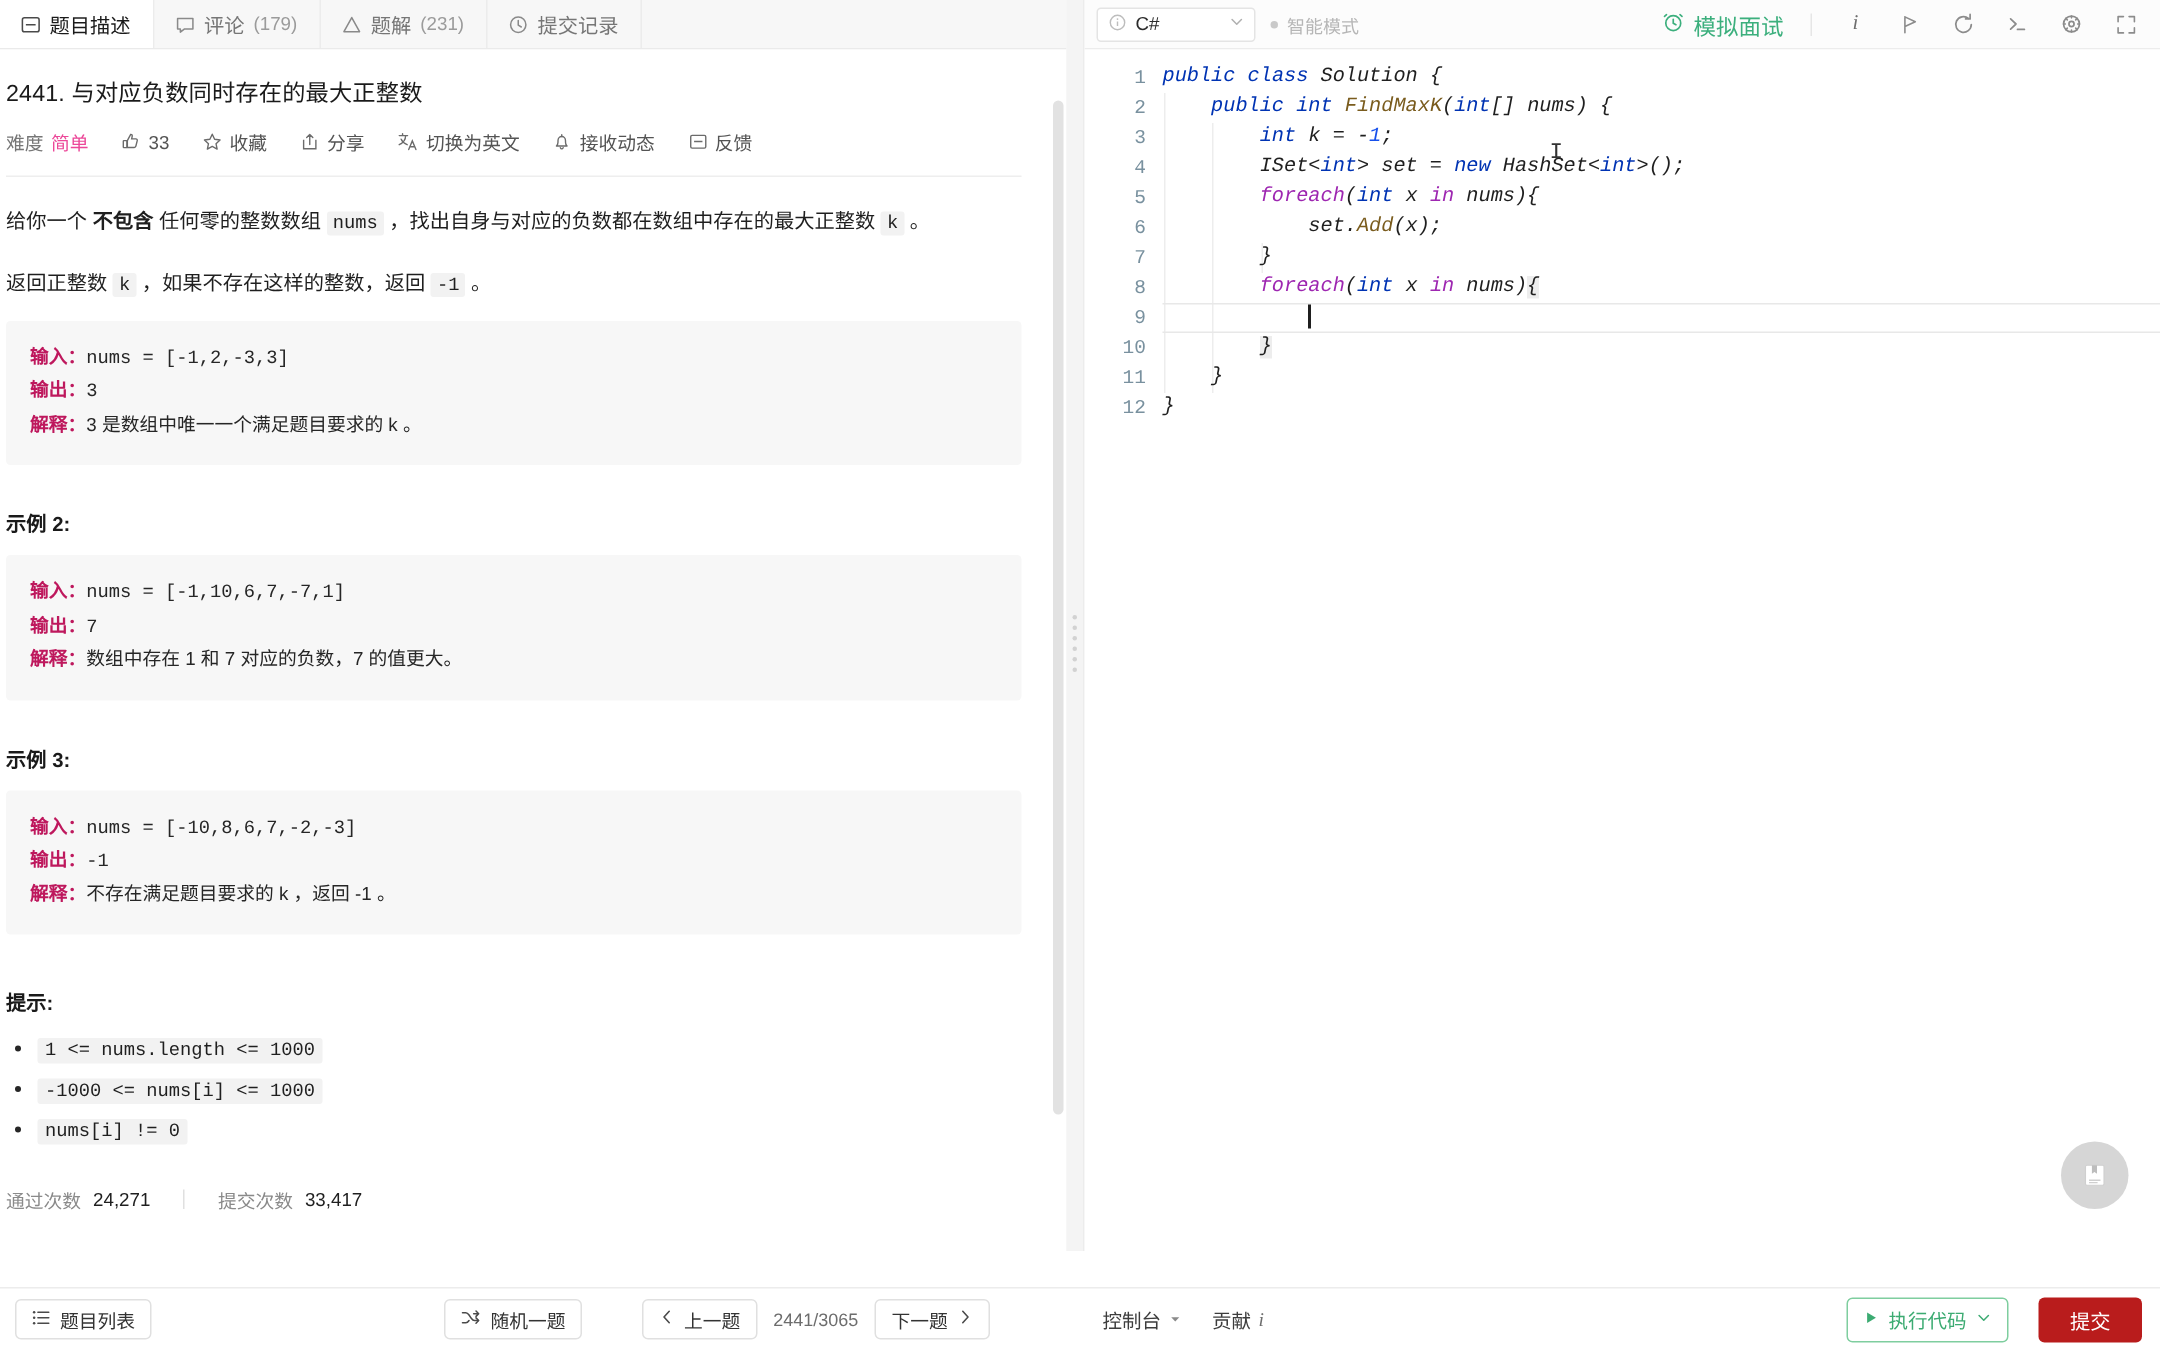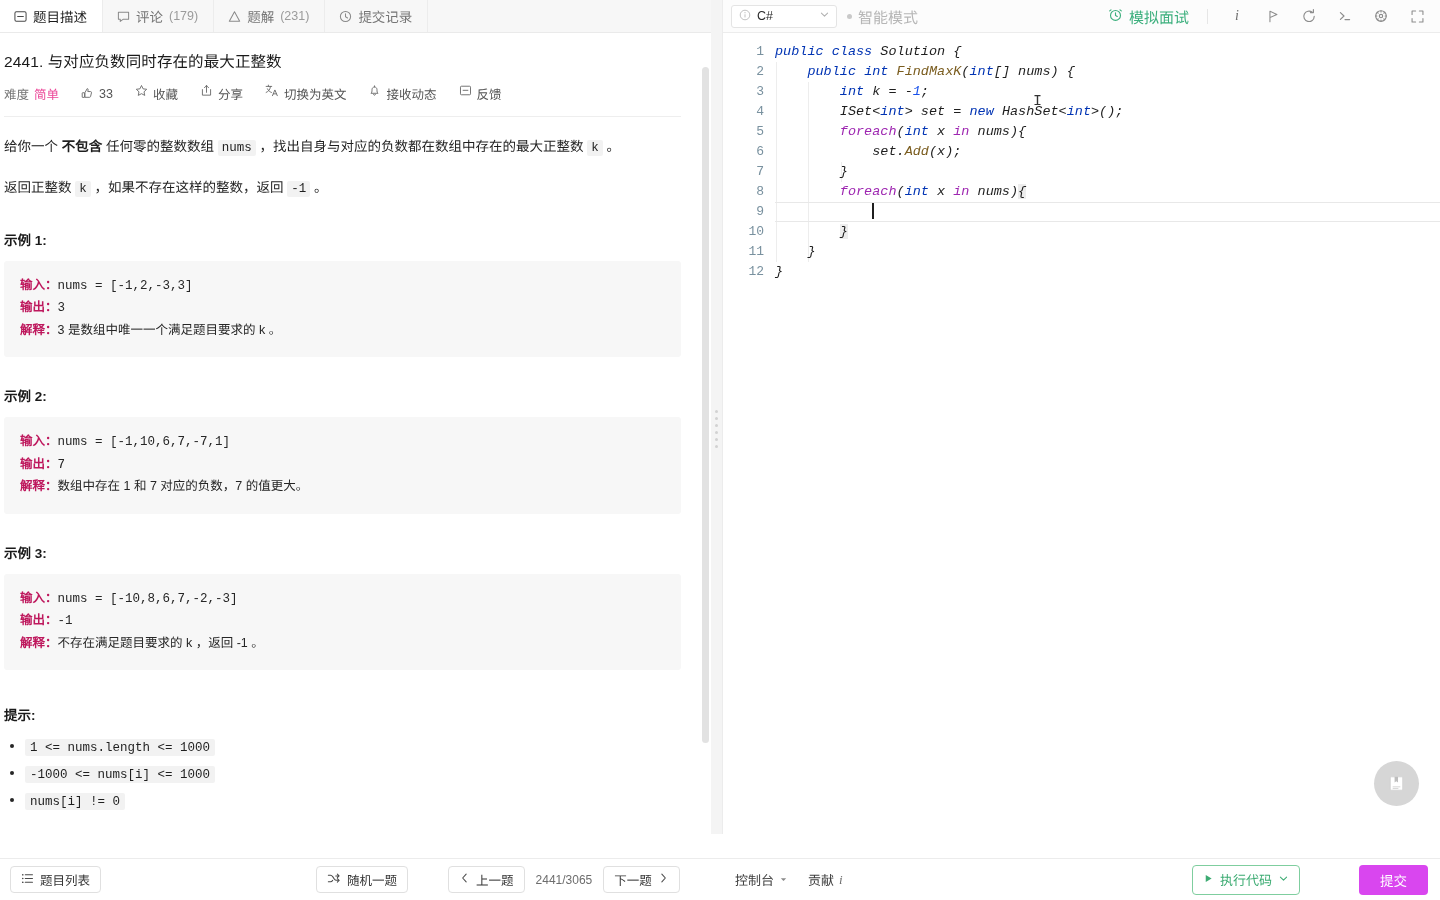--- a/index.html
+++ b/index.html
@@ -59,21 +59,21 @@
 
   .prob-title {
     font-size: 15.5px; font-weight: 500; color: #1a1a1a;
     margin: 16px 0 0 0; letter-spacing: .1px;
   }
   .meta-row {
     display: flex; align-items: center; gap: 0;
     margin-top: 13px; font-size: 12.5px; color: #545454;
     flex-wrap: nowrap;
   }
-  .meta-item { display: flex; gap: 5px; margin-right: 22px; white-space: nowrap; cursor: pointer; }
+  .meta-item { display: flex; align-items: center; gap: 5px; margin-right: 22px; white-space: nowrap; cursor: pointer; }
   .meta-item.plain { cursor: default; }
   .diff-easy { color: #ec4899; font-size: 12.5px; }
   .meta-label { color: #767676; }
   .meta-item svg { display: block; flex: 0 0 auto; }
 
   .hr { height: 1px; background: #eeeeee; margin: 13px 0 0 0; }
 
   .para { font-size: 13.5px; line-height: 1.75; color: #1f1f1f; margin: 18px 0 0 0; }
   .para.second { margin-top: 16px; }
   .b { font-weight: 700; }
@@ -138,21 +138,21 @@
     border-bottom: 1px solid #ececec;
     display: flex; align-items: center; padding: 0 10px 0 8px; gap: 10px;
   }
   .lang-select {
     display: flex; align-items: center; gap: 6px;
     border: 1px solid #e4e4e4; border-radius: 3px;
     height: 23px; padding: 0 6px 0 7px; min-width: 106px;
     background: #fff; cursor: pointer; font-size: 12.5px; color: #2b2b2b;
   }
   .lang-select .lname { flex: 1 1 auto; }
-  .smart-mode { display: flex; align-items: center; gap: 6px; font-size: 15px; color: #b6b6b6; cursor: pointer; }
+  .smart-mode { display: flex; align-items: center; gap: 6px; font-size: 12px; color: #b6b6b6; cursor: pointer; }
   .smart-dot { width: 5px; height: 5px; border-radius: 50%; background: #c9c9c9; display: block; }
   .topbar-spacer { flex: 1 1 auto; }
   .mock-btn { display: flex; align-items: center; gap: 6px; color: #3caf7d; font-size: 15px; cursor: pointer; margin-right: 6px; }
   .topbar-sep { width: 1px; height: 15px; background: #e6e6e6; margin: 0 6px 0 2px; }
   .ico-btn {
     width: 26px; height: 26px; display: flex; align-items: center; justify-content: center;
     color: #8c8c8c; cursor: pointer; border-radius: 3px;
   }
 
   .code-area { flex: 1 1 auto; position: relative; overflow: hidden; background: #fff; display: flex; }
@@ -203,42 +203,42 @@
     display: flex; align-items: center;
   }
   .bb-left { width: 711px; min-width: 711px; height: 42px; display: flex; align-items: center; position: relative; padding-left: 10px; }
   .bb-right { flex: 1 1 auto; height: 42px; display: flex; align-items: center; padding: 0 12px 0 24px; gap: 20px; }
   .btn-outline {
     display: flex; align-items: center; gap: 6px;
     border: 1px solid #e0e0e0; border-radius: 4px;
     height: 27px; padding: 0 10px; background: #fff;
     font-size: 12.5px; color: #333; cursor: pointer; white-space: nowrap;
   }
-  .bb-center { position: absolute; left: 316px; display: flex; align-items: center; gap: 0; }
+  .bb-center { position: absolute; left: 296px; display: flex; align-items: center; gap: 0; }
   .nav-group { display: flex; align-items: center; margin-left: 40px; }
   .nav-btn {
     display: flex; align-items: center; gap: 6px;
     border: 1px solid #e0e0e0; border-radius: 4px;
     height: 27px; padding: 0 10px; background: #fff;
     font-size: 12.5px; color: #333; cursor: pointer; white-space: nowrap;
   }
   .pager { font-size: 12px; color: #6d6d6d; padding: 0 11px; white-space: nowrap; }
   .console-btn { display: flex; align-items: center; gap: 5px; font-size: 13px; color: #3d3d3d; cursor: pointer; }
   .contrib-btn { display: flex; align-items: center; gap: 5px; font-size: 13px; color: #3d3d3d; cursor: pointer; }
   .bb-spacer { flex: 1 1 auto; }
   .run-btn {
     display: flex; align-items: center; gap: 6px;
     border: 1px solid #7fce9f; border-radius: 4px;
     height: 30px; padding: 0 10px; background: #fff;
     font-size: 13px; color: #3cab72; cursor: pointer; white-space: nowrap;
   }
   .submit-btn {
     display: flex; align-items: center; 
     border-radius: 4px; height: 30px; padding: 0 21px;
-    background: #d946ef; color: #fff; font-size: 13.5px; cursor: pointer; margin-left: 39px;
+    background: #b91c1c; color: #fff; font-size: 13.5px; cursor: pointer;
   }
   .ital { font-style: italic; font-family: "Liberation Serif", serif; }
 </style>
 </head>
 <body>
 
 <div class="app">
 
   <div class="split">
 
@@ -347,21 +347,20 @@
               <span>反馈</span>
             </div>
           </div>
 
           <div class="hr"></div>
 
           <p class="para"><span>给你一个 </span><span class="b">不包含</span><span> 任何零的整数数组 </span><code class="inl">nums</code><span> ，找出自身与对应的负数都在数组中存在的最大正整数 </span><code class="inl">k</code><span> 。</span></p>
 
           <p class="para second"><span>返回正整数 </span><code class="inl">k</code><span> ，如果不存在这样的整数，返回 </span><code class="inl">-1</code><span> 。</span></p>
 
-          <div class="ex-head">示例 1:</div>
           <div class="ex-box">
             <div><span class="lbl">输入：</span><span>nums = [-1,2,-3,3]</span></div>
             <div><span class="lbl">输出：</span><span>3</span></div>
             <div><span class="lbl">解释：</span><span class="cn">3 是数组中唯一一个满足题目要求的 k 。</span></div>
           </div>
 
           <div class="ex-head">示例 2:</div>
           <div class="ex-box">
             <div><span class="lbl">输入：</span><span>nums = [-1,10,6,7,-7,1]</span></div>
             <div><span class="lbl">输出：</span><span>7</span></div>

